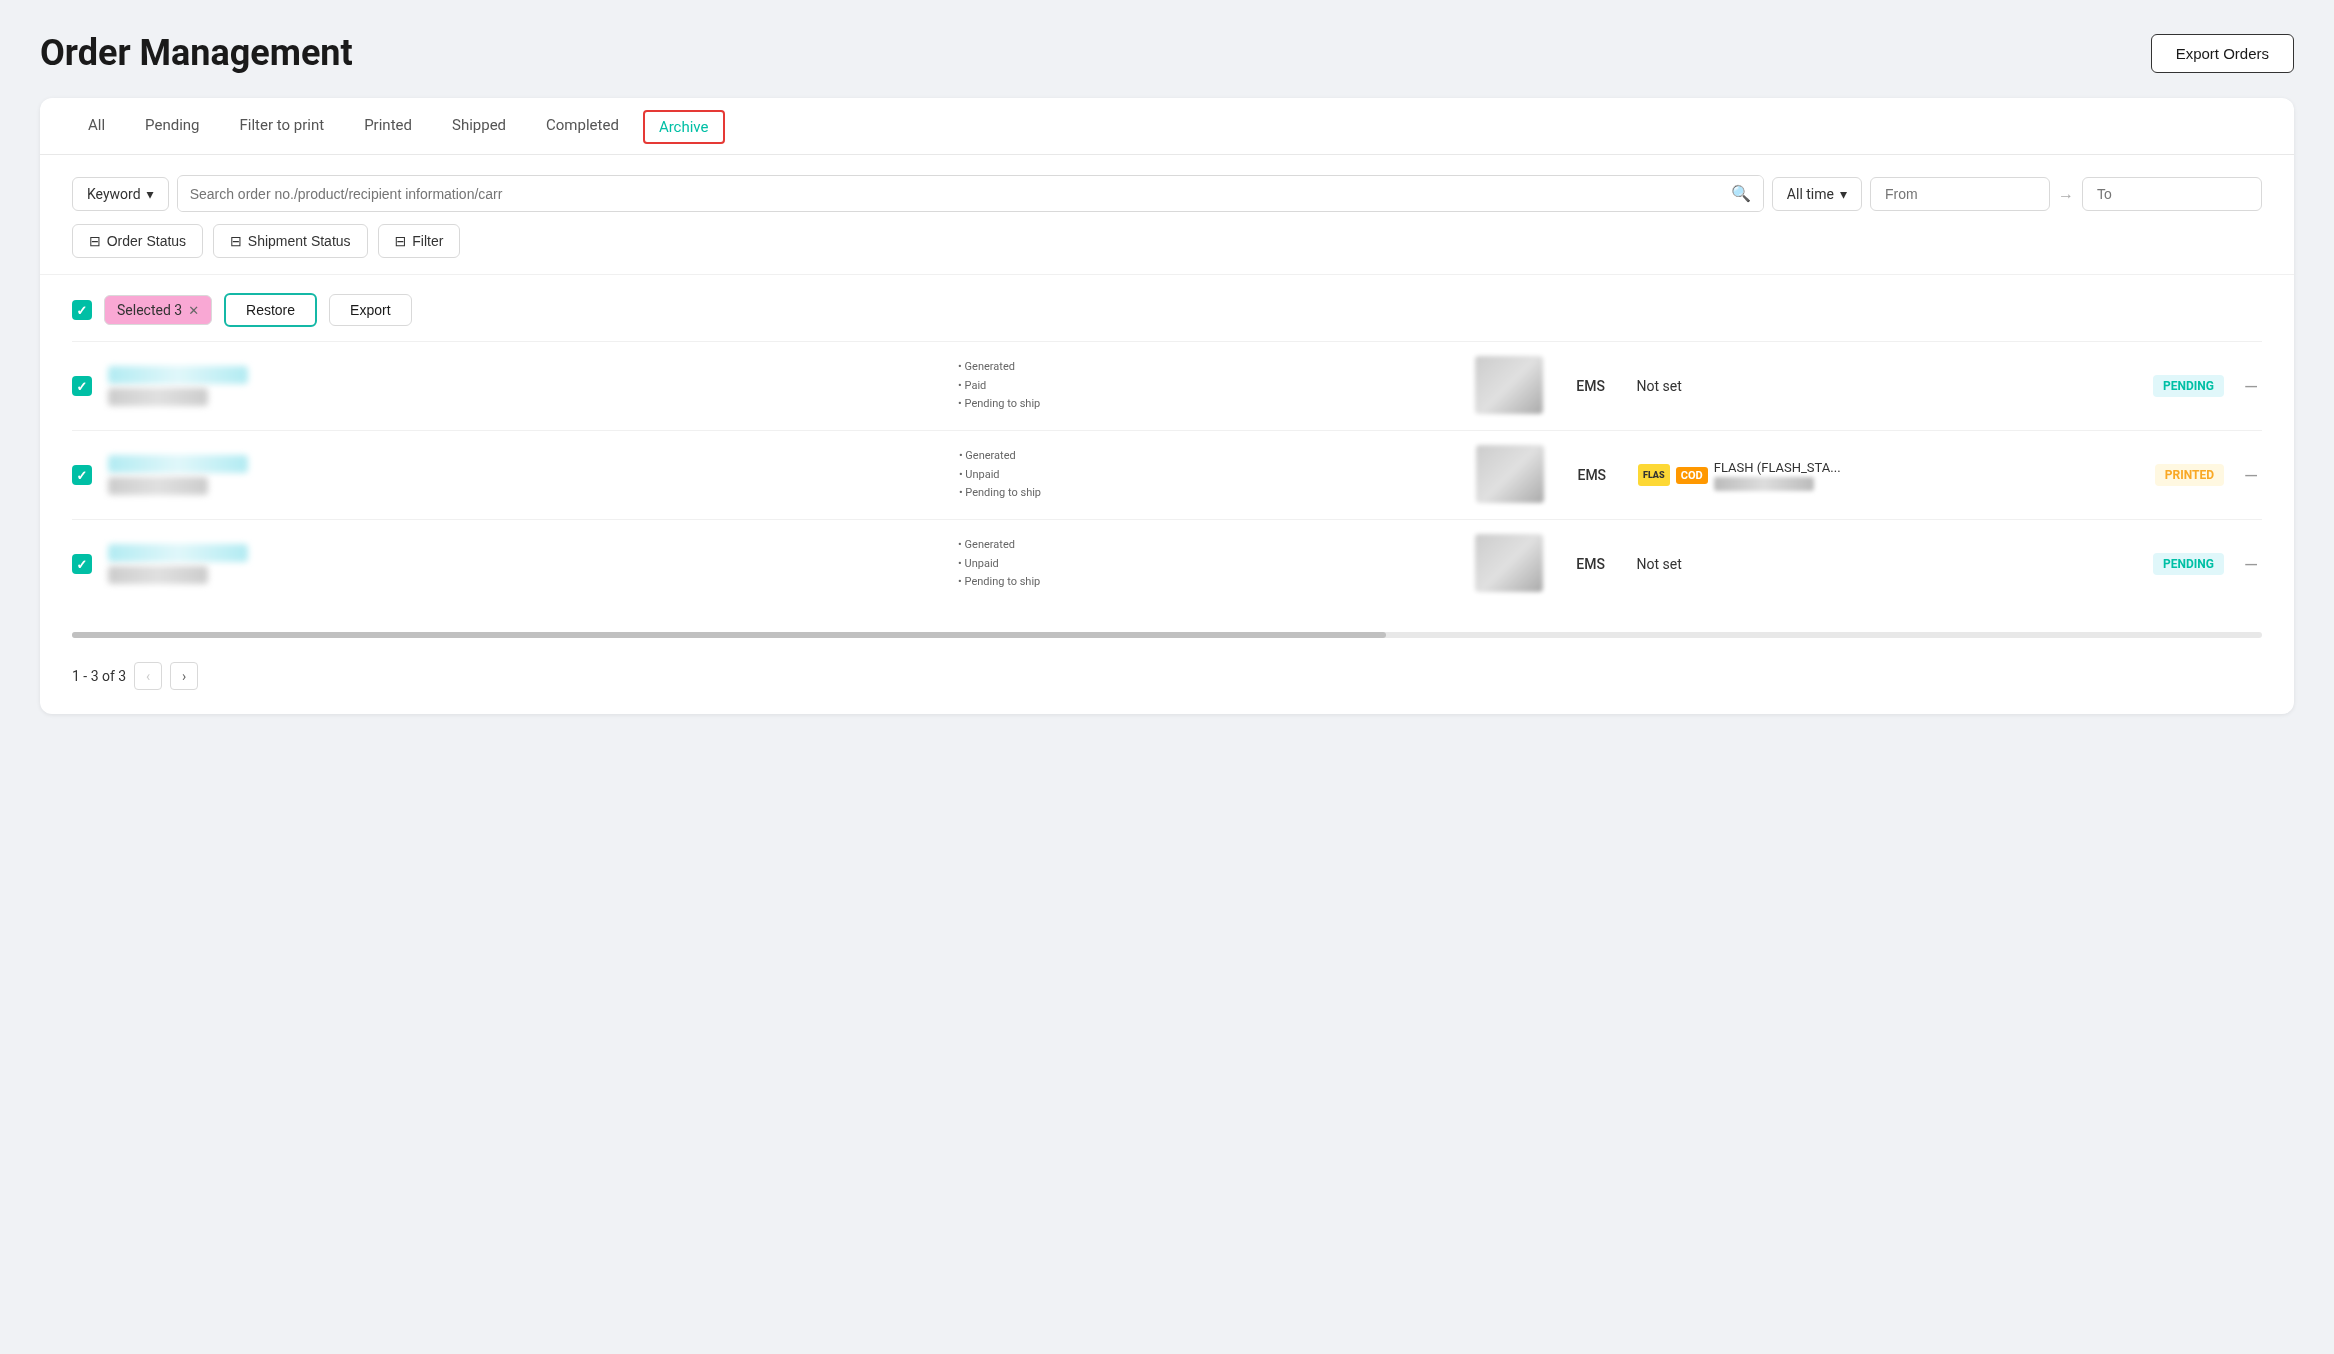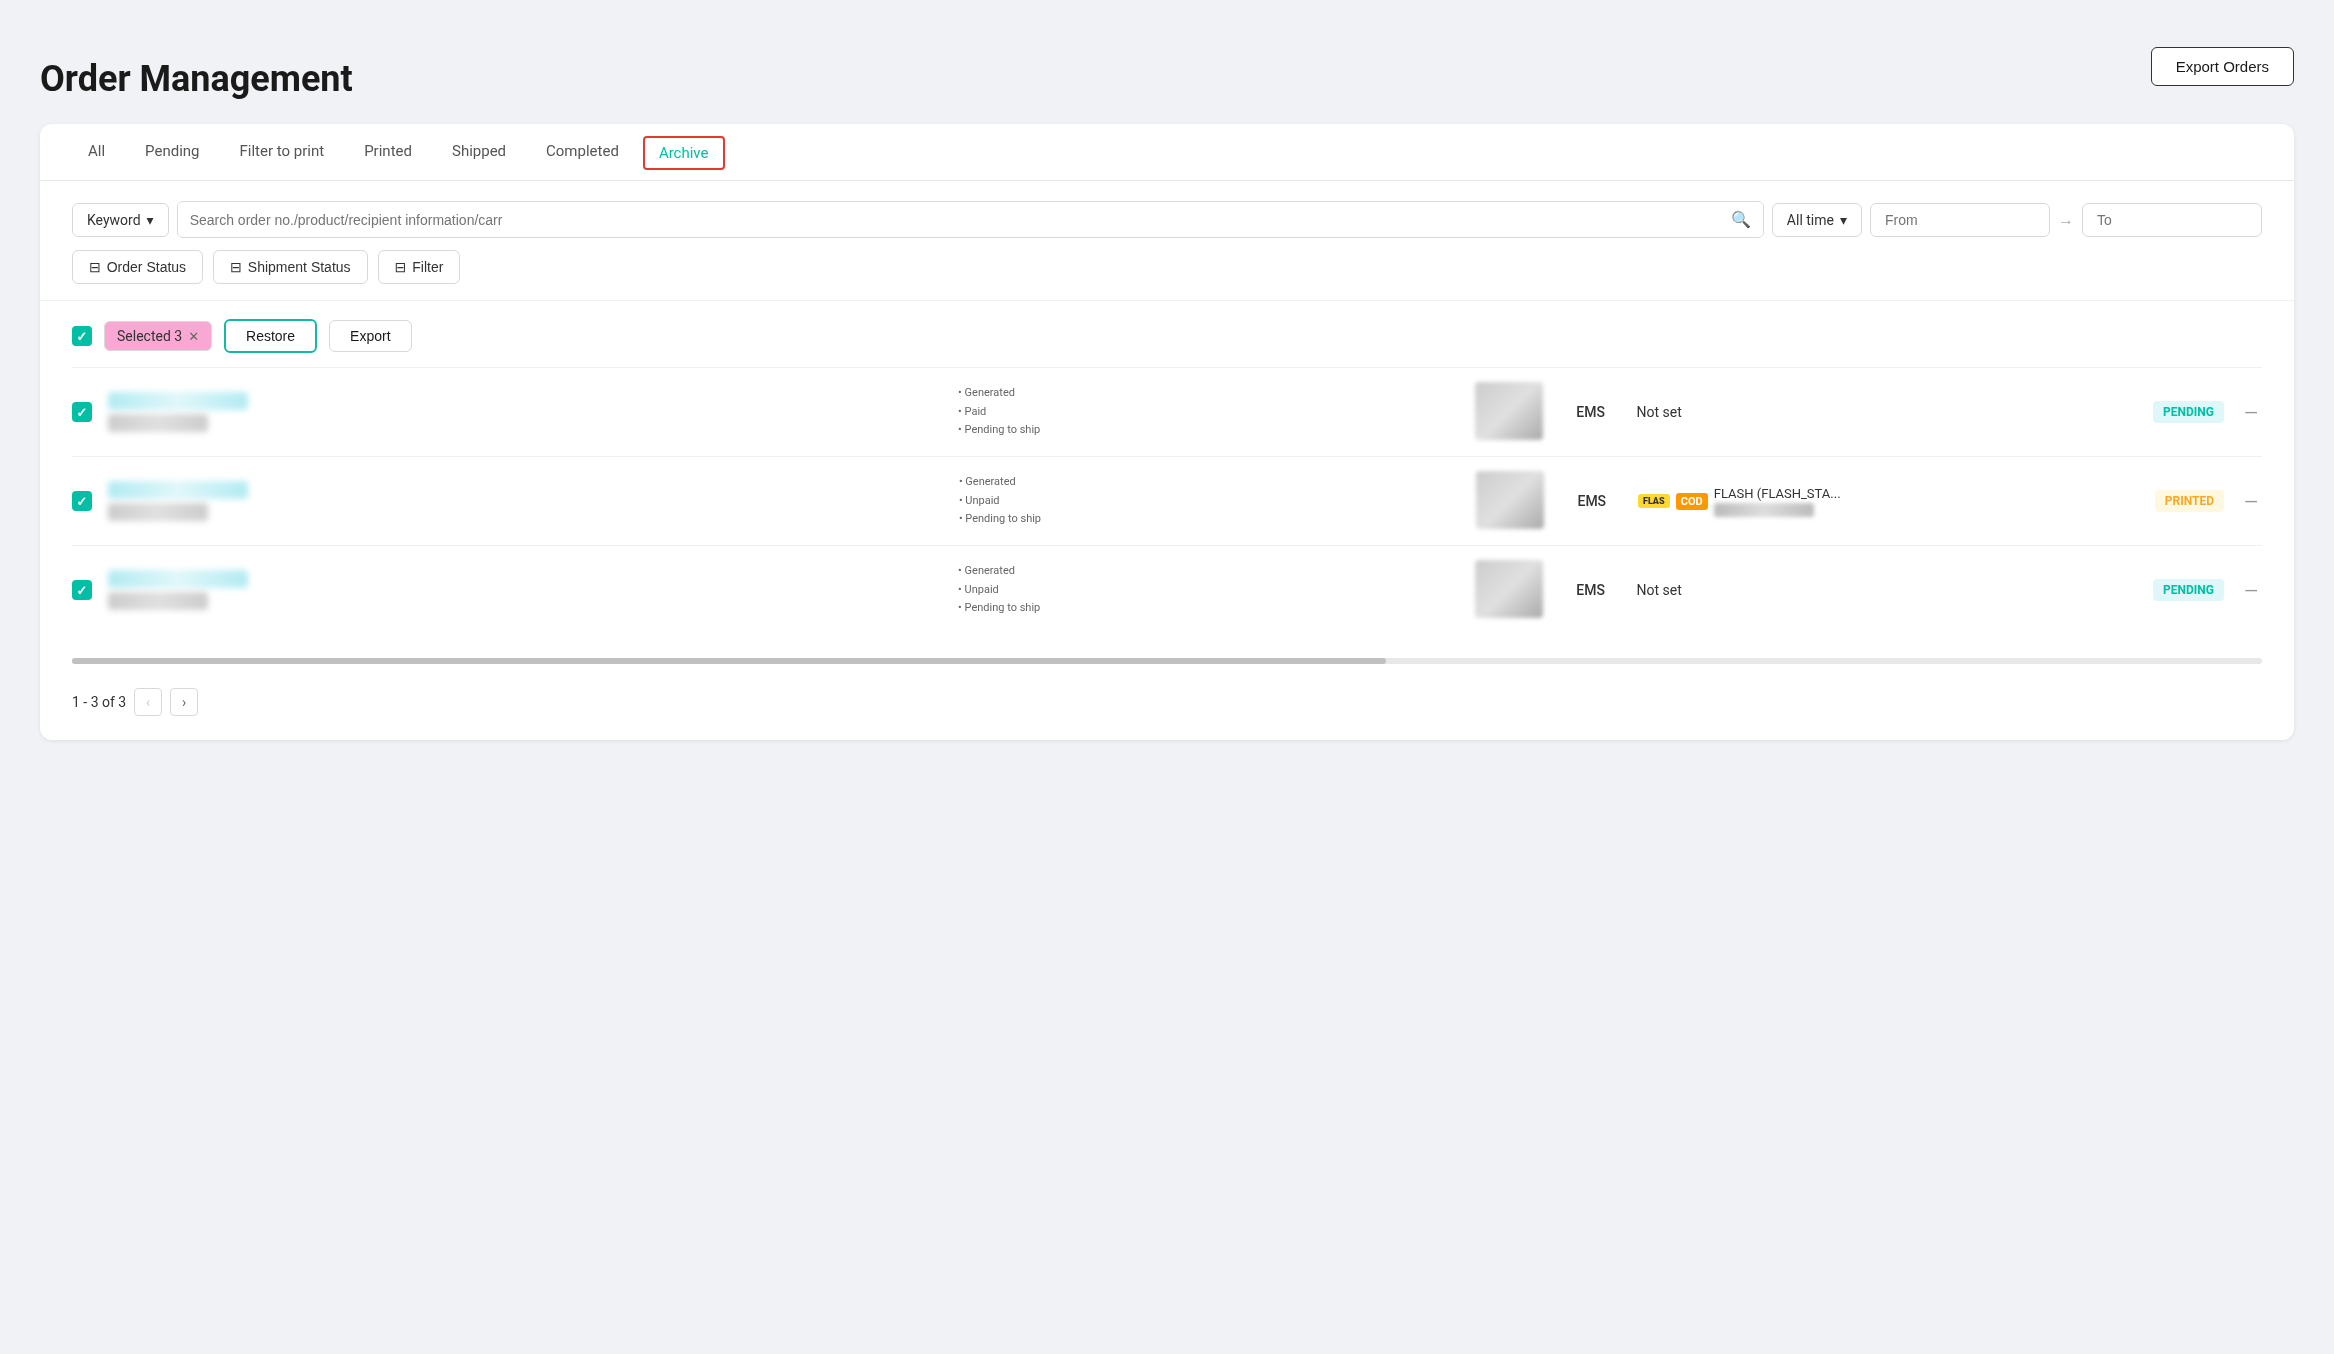--- a/index.html
+++ b/index.html
@@ -12,21 +12,20 @@
     .page-header {
       display: flex;
       justify-content: space-between;
       align-items: center;
       margin-bottom: 24px;
     }
     .page-title {
       font-size: 36px;
       font-weight: 700;
       color: #1a1a1a;
-      margin-top: 26px;
     }
     .export-orders-btn {
       padding: 10px 24px;
       border: 1.5px solid #333;
       border-radius: 6px;
       background: white;
       font-size: 15px;
       font-weight: 500;
       cursor: pointer;
       color: #1a1a1a;
@@ -304,21 +303,21 @@
     .cod-badge {
       background: #ff9800;
       color: white;
       font-size: 11px;
       font-weight: 700;
       padding: 2px 5px;
       border-radius: 3px;
     }
     .flash-logo {
       width: 32px;
-      height: 14px;
+      height: 22px;
       background: #fdd835;
       border-radius: 3px;
       display: flex;
       align-items: center;
       justify-content: center;
       font-size: 9px;
       font-weight: 900;
       color: #333;
       flex-shrink: 0;
     }

